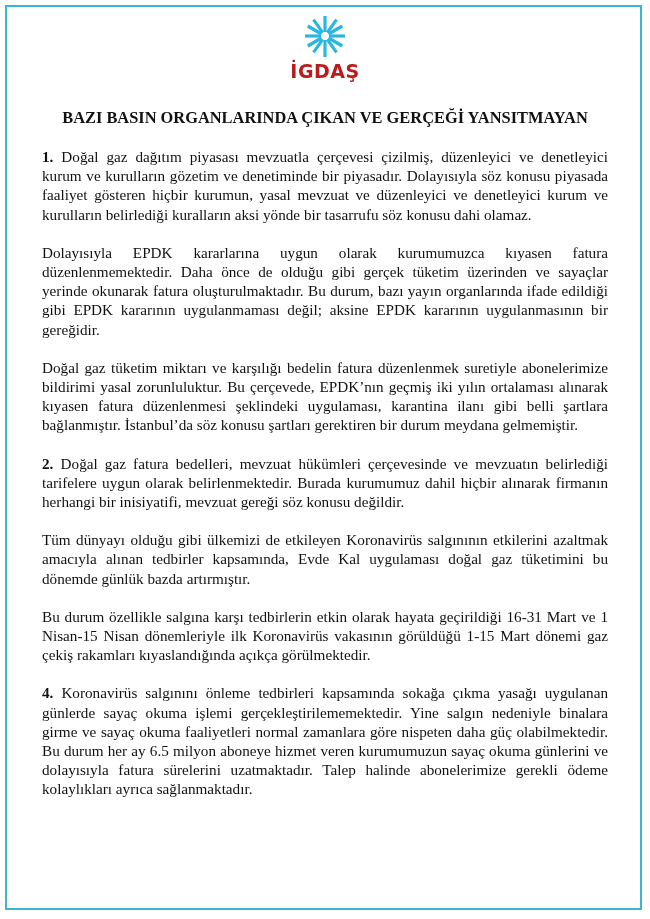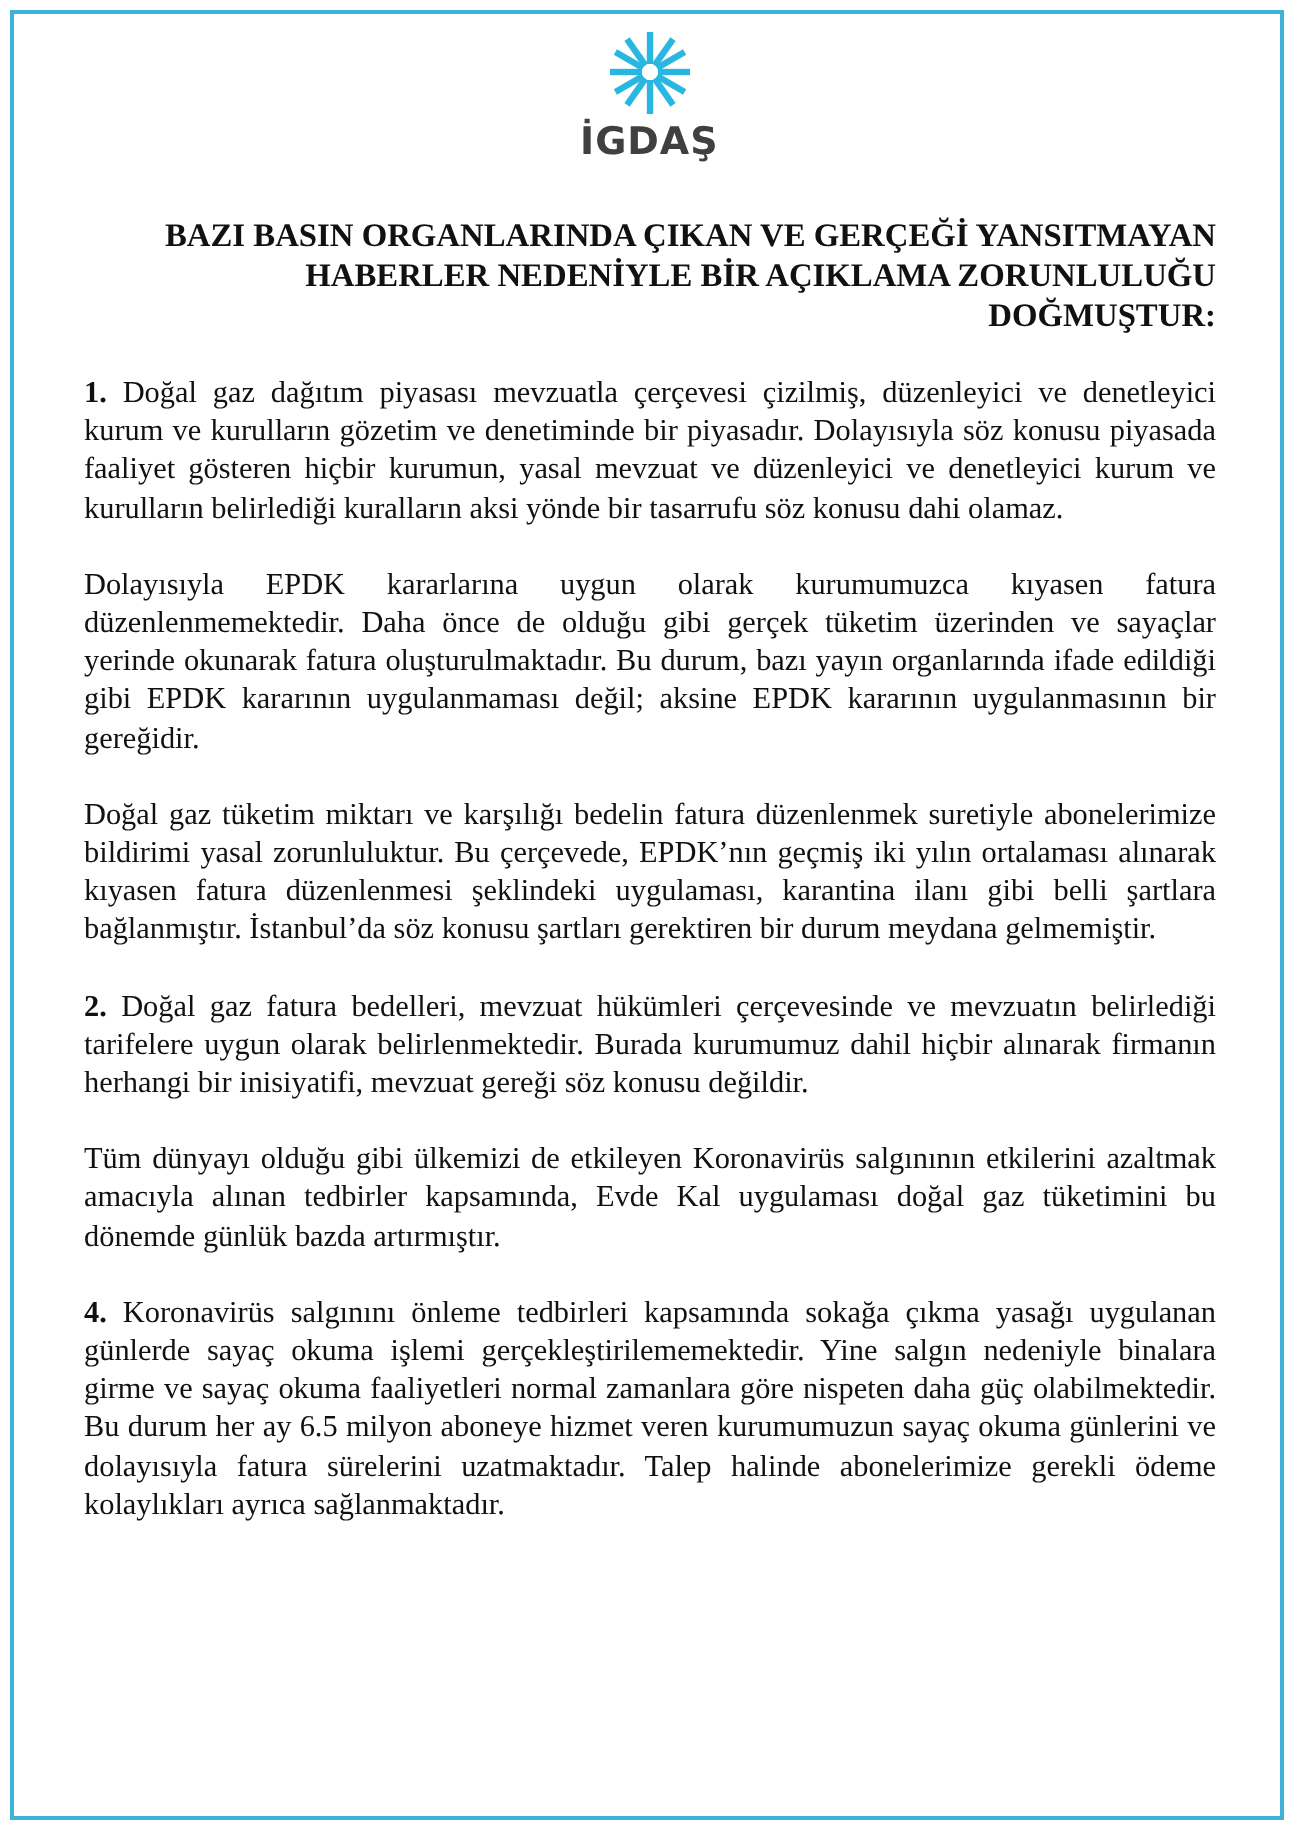--- a/index.html
+++ b/index.html
@@ -4,30 +4,30 @@
 <style>
   html, body { margin: 0; padding: 0; background: #ffffff; }
   body { width: 650px; height: 919px; position: relative; overflow: hidden; }
   .frame {
     position: absolute; left: 5px; top: 5px; width: 637px; height: 905px;
     border: 2px solid #3fb3d6; box-sizing: border-box; background: #fff;
   }
   .logo { position: absolute; left: 290px; top: 14px; width: 70px; height: 80px; }
   .logo svg { display: block; margin: 0 auto; }
   .logo-text {
-    position: absolute; left: 0; top: 46px; width: 70px; text-align: left;
+    position: absolute; left: 0; top: 46px; width: 70px; text-align: center;
     font-family: "DejaVu Sans", sans-serif; font-weight: bold; font-size: 19px;
-    color: #404040; letter-spacing: 0.5px;
+    color: #b91c1c; letter-spacing: 0.5px;
   }
   .doc {
     position: absolute; left: 42px; top: 108px; width: 566px;
     font-family: "Liberation Serif", serif; color: #111; font-size: 15.2px; line-height: 19.2px;
   }
   .title {
-    text-align: right; font-weight: bold; font-size: 16.4px; line-height: 20px; margin: 0 0 19px 0;
+    text-align: center; font-weight: bold; font-size: 16.4px; line-height: 20px; margin: 0 0 19px 0;
   }
   .p { text-align: justify; margin: 0 0 19px 0; }
   .p b { font-weight: bold; }
 </style>
 </head>
 <body>
 
 <div class="frame"></div>
 
 <div class="logo">
@@ -46,23 +46,23 @@
       <line x1="-3.5" y1="-2" x2="-17.3" y2="-10"></line>
       <line x1="-2.3" y1="-3.3" x2="-11.5" y2="-16.4"></line>
     </g>
   </svg>
   <div class="logo-text">İGDAŞ</div>
 </div>
 
 <div class="doc">
   <div class="title">
     <div>BAZI BASIN ORGANLARINDA ÇIKAN VE GERÇEĞİ YANSITMAYAN</div>
-    <div>HABERLER NEDENİYLE BİR AÇIKLAMA ZORUNLULUĞU DOĞMUŞTUR:</div>
   </div>
 
   <p class="p"><b>1.</b><span> Doğal gaz dağıtım piyasası mevzuatla çerçevesi çizilmiş, düzenleyici ve denetleyici kurum ve kurulların gözetim ve denetiminde bir piyasadır. Dolayısıyla söz konusu piyasada faaliyet gösteren hiçbir kurumun, yasal mevzuat ve düzenleyici ve denetleyici kurum ve kurulların belirlediği kuralların aksi yönde bir tasarrufu söz konusu dahi olamaz.</span></p>
   <p class="p"><span>Dolayısıyla EPDK kararlarına uygun olarak kurumumuzca kıyasen fatura düzenlenmemektedir. Daha önce de olduğu gibi gerçek tüketim üzerinden ve sayaçlar yerinde okunarak fatura oluşturulmaktadır. Bu durum, bazı yayın organlarında ifade edildiği gibi EPDK kararının uygulanmaması değil; aksine EPDK kararının uygulanmasının bir gereğidir.</span></p>
   <p class="p"><span>Doğal gaz tüketim miktarı ve karşılığı bedelin fatura düzenlenmek suretiyle abonelerimize bildirimi yasal zorunluluktur. Bu çerçevede, EPDK’nın geçmiş iki yılın ortalaması alınarak kıyasen fatura düzenlenmesi şeklindeki uygulaması, karantina ilanı gibi belli şartlara bağlanmıştır. İstanbul’da söz konusu şartları gerektiren bir durum meydana gelmemiştir.</span></p>
   <p class="p"><b>2.</b><span> Doğal gaz fatura bedelleri, mevzuat hükümleri çerçevesinde ve mevzuatın belirlediği tarifelere uygun olarak belirlenmektedir. Burada kurumumuz dahil hiçbir alınarak firmanın herhangi bir inisiyatifi, mevzuat gereği söz konusu değildir.</span></p>
   <p class="p"><span>Tüm dünyayı olduğu gibi ülkemizi de etkileyen Koronavirüs salgınının etkilerini azaltmak amacıyla alınan tedbirler kapsamında, Evde Kal uygulaması doğal gaz tüketimini bu dönemde günlük bazda artırmıştır.</span></p>
+  <p class="p"><span>Bu durum özellikle salgına karşı tedbirlerin etkin olarak hayata geçirildiği 16-31 Mart ve 1 Nisan-15 Nisan dönemleriyle ilk Koronavirüs vakasının görüldüğü 1-15 Mart dönemi gaz çekiş rakamları kıyaslandığında açıkça görülmektedir.</span></p>
   <p class="p"><b>4.</b><span> Koronavirüs salgınını önleme tedbirleri kapsamında sokağa çıkma yasağı uygulanan günlerde sayaç okuma işlemi gerçekleştirilememektedir. Yine salgın nedeniyle binalara girme ve sayaç okuma faaliyetleri normal zamanlara göre nispeten daha güç olabilmektedir. Bu durum her ay 6.5 milyon aboneye hizmet veren kurumumuzun sayaç okuma günlerini ve dolayısıyla fatura sürelerini uzatmaktadır. Talep halinde abonelerimize gerekli ödeme kolaylıkları ayrıca sağlanmaktadır.</span></p>
 
 </div>
 
 </body></html>

